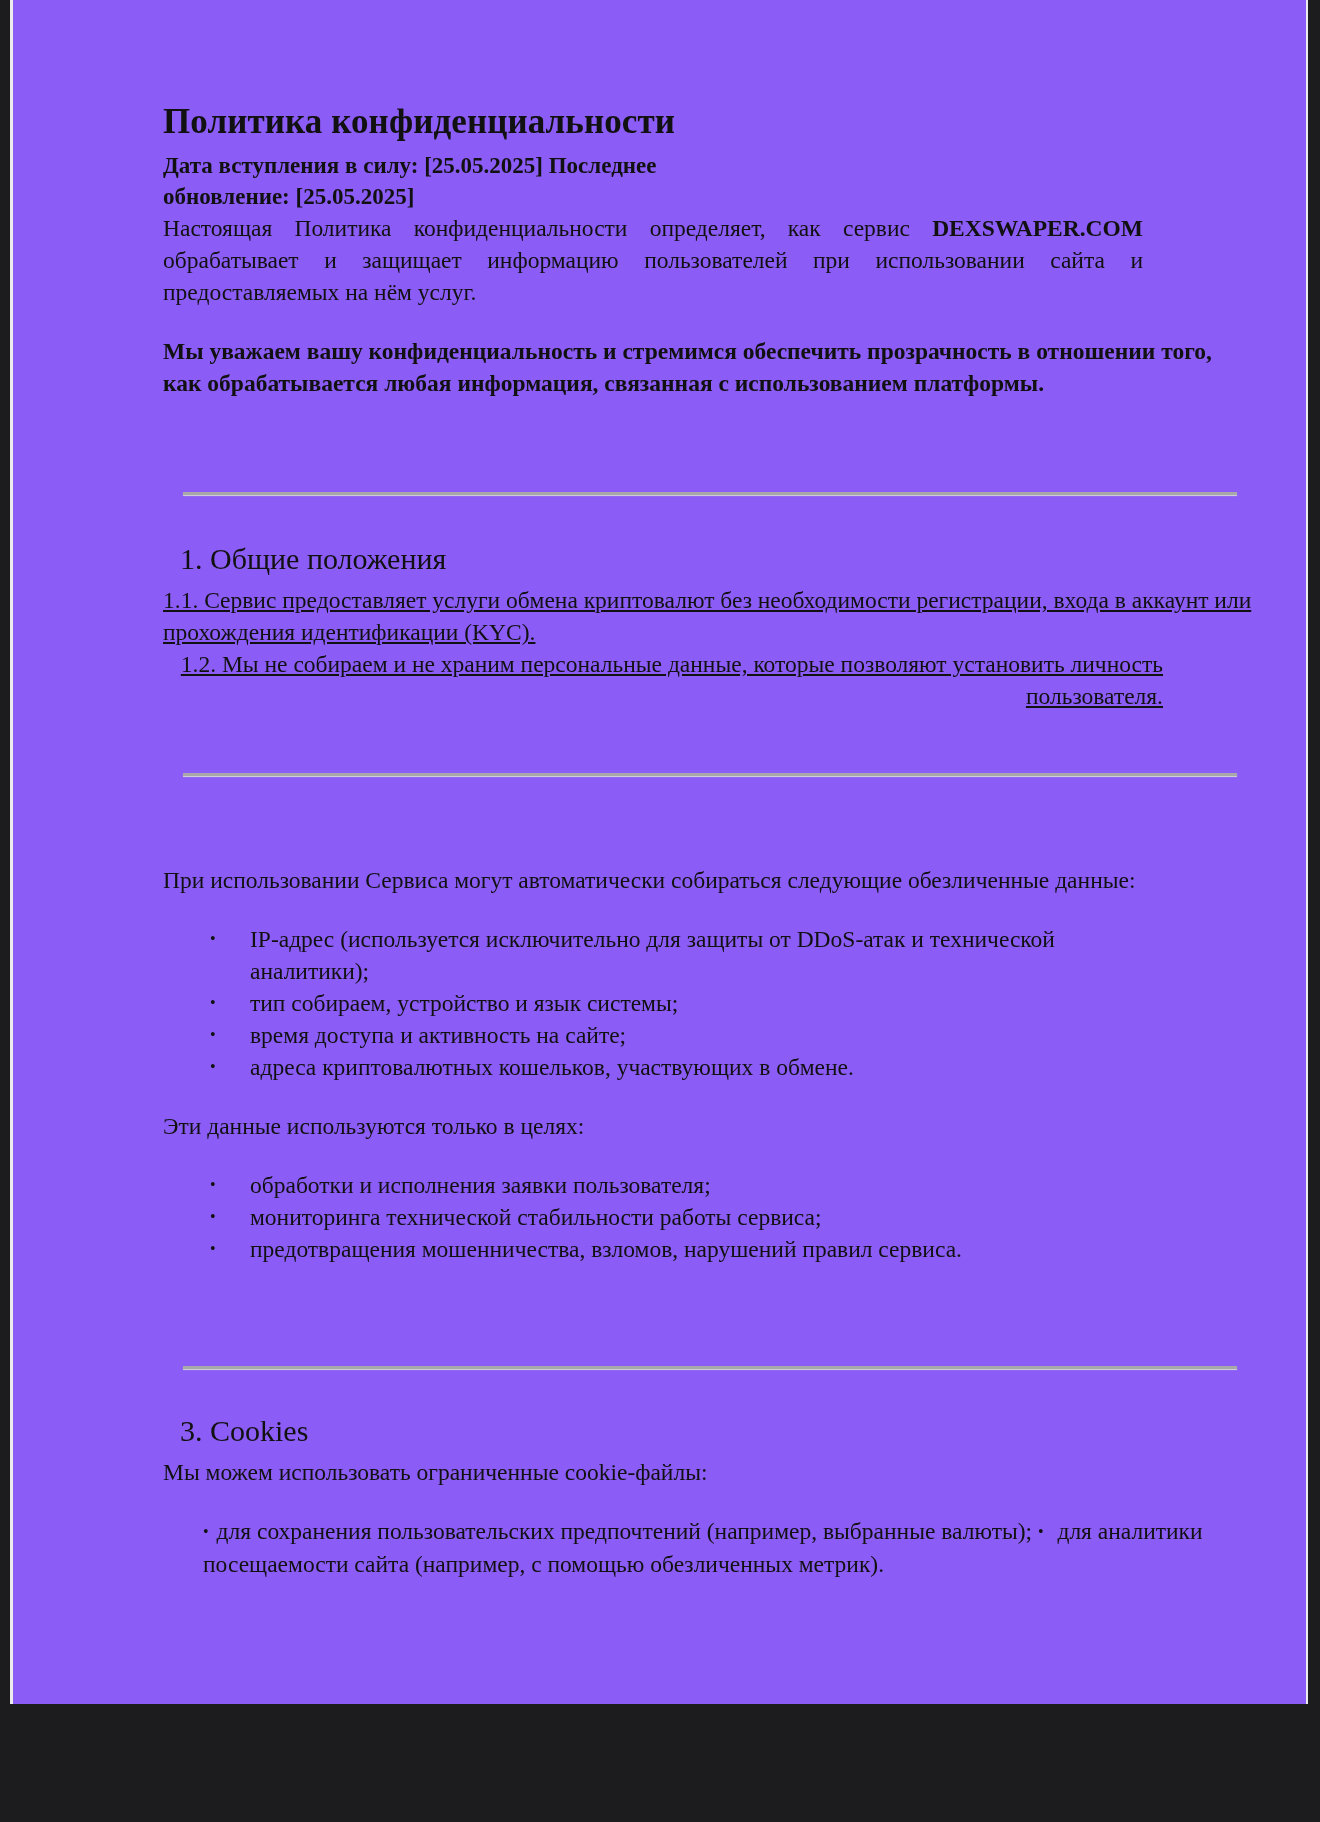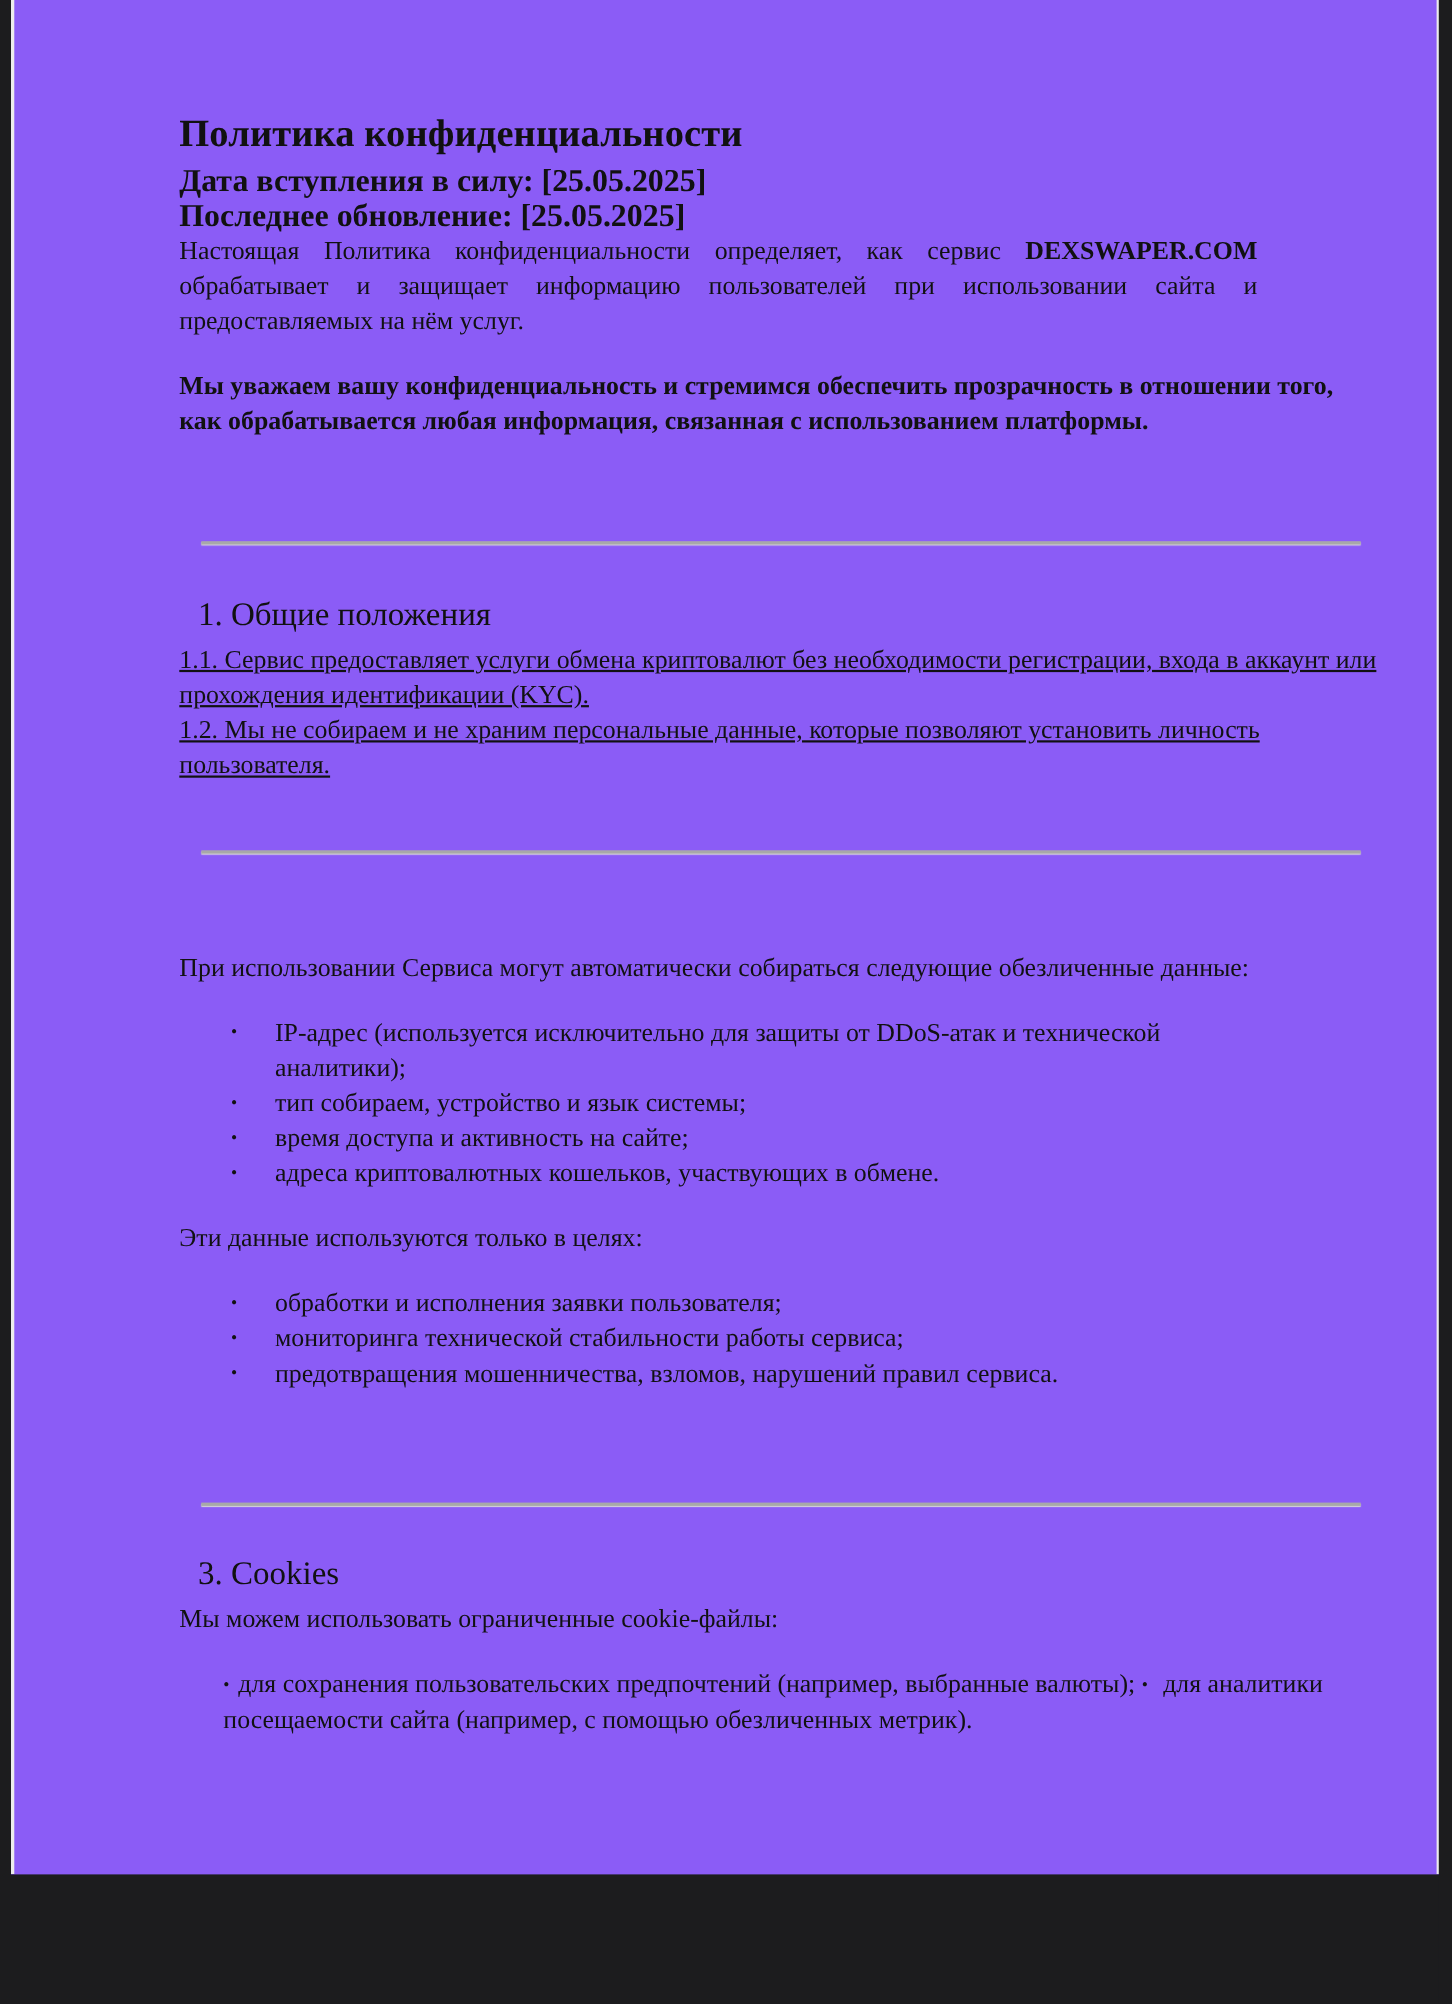--- a/index.html
+++ b/index.html
@@ -31,21 +31,21 @@
       width: 980px;
     }
     .title {
       font-size: 35px;
       font-weight: bold;
       margin: 0;
       line-height: 44px;
       letter-spacing: 0.1px;
     }
     .dates {
-      font-size: 29px;
+      font-size: 23px;
       font-weight: bold;
       width: 600px;
       line-height: 31px;
       margin: 6px 0 0 0;
     }
     p, li {
       font-size: 23.5px;
       line-height: 32px;
       margin: 0;
     }
@@ -120,21 +120,21 @@
     <h1 class="title">Политика конфиденциальности</h1>
     <div class="dates">Дата вступления в силу: [25.05.2025] Последнее обновление: [25.05.2025]</div>
     <p class="intro1"><span>Настоящая Политика конфиденциальности определяет, как сервис</span> <span class="brand">DEXSWAPER.COM</span> <span>обрабатывает и защищает информацию пользователей при использовании сайта и предоставляемых на нём услуг.</span></p>
     <p class="intro2">Мы уважаем вашу конфиденциальность и стремимся обеспечить прозрачность в отношении того, как обрабатывается любая информация, связанная с использованием платформы.</p>
   </div>
 
   <div class="divider" style="top:492px;"></div>
   <h2 class="section-title" style="top:526px;">1. Общие положения</h2>
   <div class="block" style="top:584px; width:1090px;text-decoration:underline;">
     <p>1.1. Сервис предоставляет услуги обмена криптовалют без необходимости регистрации, входа в аккаунт или прохождения идентификации (KYC).</p>
-    <p style="width:1000px;">1.2. Мы не собираем и не храним персональные данные, которые позволяют установить личность пользователя.</p>
+    <p style="width:1000px;text-align:right;">1.2. Мы не собираем и не храним персональные данные, которые позволяют установить личность пользователя.</p>
   </div>
 
   <div class="divider" style="top:773px;"></div>
   <div class="block" style="top:864px; width:1010px;">
     <p>При использовании Сервиса могут автоматически собираться следующие обезличенные данные:</p>
     <ul class="bullets" style="margin-top:27px;">
       <li><span class="dot">•</span><span>IP-адрес (используется исключительно для защиты от DDoS-атак и технической аналитики);</span></li>
       <li><span class="dot">•</span><span>тип собираем, устройство и язык системы;</span></li>
       <li><span class="dot">•</span><span>время доступа и активность на сайте;</span></li>
       <li><span class="dot">•</span><span>адреса криптовалютных кошельков, участвующих в обмене.</span></li>

